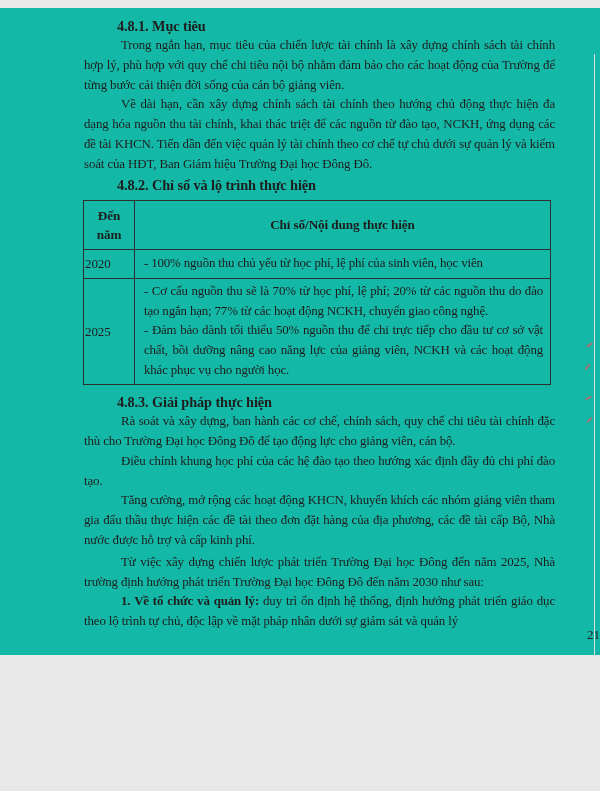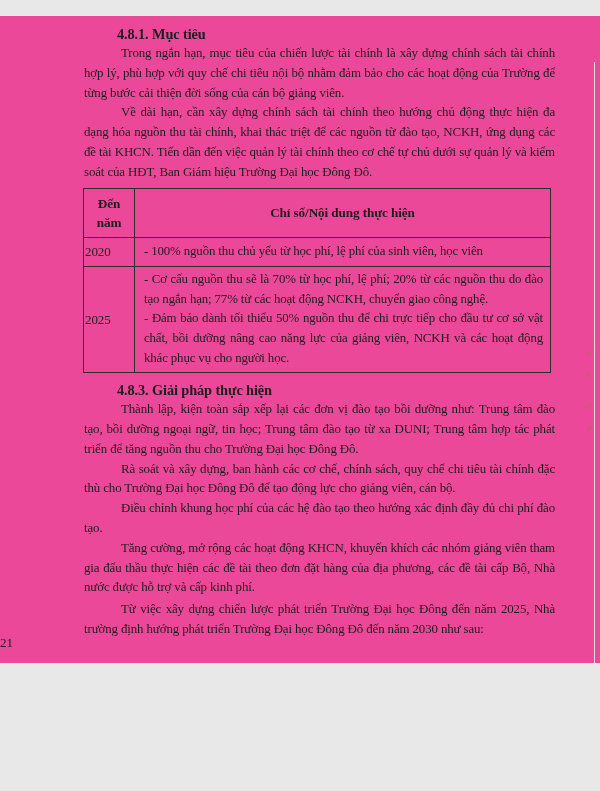--- a/index.html
+++ b/index.html
@@ -1,18 +1,18 @@
 <!DOCTYPE html>
 <html><head>
 <meta charset="utf-8">
 <style>
   html,body { margin:0; padding:0; background:#e8e8e8; }
   .page {
-    position:relative; width:600px; height:647px; margin:16px auto;
-    background:#ec4899; box-sizing:border-box;
+    position:relative; width:600px; height:647px; margin:8px auto;
+    background:#14b8a6; box-sizing:border-box;
     padding:8px 45px 0 84px; overflow:hidden;
     font-family:"Liberation Serif", serif; color:#1d1d1d;
   }
   .h {
     font-weight:bold; font-size:14.3px; line-height:20px;
     text-indent:33px; margin:0; letter-spacing:-0.1px;
   }
   .p {
     font-size:12.9px; line-height:19.8px; text-align:justify;
     text-indent:37px; margin:0; letter-spacing:-0.12px;
@@ -33,21 +33,21 @@
     letter-spacing:-0.1px;
   }
   td.content-cell { padding:3px 7px 4px 9px; vertical-align:middle; }
   td.content-cell p {
     font-size:12.9px; line-height:19.6px; text-align:justify;
     margin:0; letter-spacing:-0.15px;
   }
   tr.row-2020 td.content-cell { padding-top:4px; padding-bottom:5px; }
   .pageno {
     position:absolute; left:0; right:0; bottom:12px;
-    text-align:left; font-size:13px; color:#222;
+    text-align:right; font-size:13px; color:#222;
   }
   .scan-line {
     position:absolute; left:594px; top:46px; bottom:0; width:1px;
     background:#dddddb;
   }
   .pen-mark {
     position:absolute; width:7px; height:2px; border-radius:2px;
     opacity:.8;
   }
   .mk1 { left:586px; top:336px; transform:rotate(-35deg); }
@@ -60,20 +60,21 @@
 <body>
 
 <div class="page">
 
   <h3 class="h">4.8.1. Mục tiêu</h3>
 
   <p class="p">Trong ngắn hạn, mục tiêu của chiến lược tài chính là xây dựng chính sách tài chính hợp lý, phù hợp với quy chế chi tiêu nội bộ nhằm đảm bảo cho các hoạt động của Trường để từng bước cải thiện đời sống của cán bộ giảng viên.</p>
 
   <p class="p">Về dài hạn, cần xây dựng chính sách tài chính theo hướng chủ động thực hiện đa dạng hóa nguồn thu tài chính, khai thác triệt để các nguồn từ đào tạo, NCKH, ứng dụng các đề tài KHCN. Tiến dần đến việc quản lý tài chính theo cơ chế tự chủ dưới sự quản lý và kiểm soát của HĐT, Ban Giám hiệu Trường Đại học Đông Đô.</p>
 
+  <h3 class="h">4.8.2. Chỉ số và lộ trình thực hiện</h3>
 
   <table class="roadmap">
     <thead>
       <tr>
         <th class="col-year">Đến năm</th>
         <th>Chỉ số/Nội dung thực hiện</th>
       </tr>
     </thead>
     <tbody>
       <tr class="row-2020">
@@ -87,33 +88,35 @@
         <td class="content-cell">
           <p>- Cơ cấu nguồn thu sẽ là 70% từ học phí, lệ phí; 20% từ các nguồn thu do đào tạo ngắn hạn; 77% từ các hoạt động NCKH, chuyển giao công nghệ.</p>
           <p>- Đảm bảo dành tối thiểu 50% nguồn thu để chi trực tiếp cho đầu tư cơ sở vật chất, bồi dưỡng nâng cao năng lực của giảng viên, NCKH và các hoạt động khác phục vụ cho người học.</p>
         </td>
       </tr>
     </tbody>
   </table>
 
   <h3 class="h">4.8.3. Giải pháp thực hiện</h3>
 
-  <p class="p">Thành lập, kiện toàn sắp xếp lại các đơn vị đào tạo bồi dưỡng như: Trung tâm đào tạo, bồi dưỡng ngoại ngữ, tin học; Trung tâm đào tạo từ xa DUNI; Trung tâm hợp tác phát triển để tăng nguồn thu cho Trường Đại học Đông Đô.</p>
 
   <p class="p">Rà soát và xây dựng, ban hành các cơ chế, chính sách, quy chế chi tiêu tài chính đặc thù cho Trường Đại học Đông Đô để tạo động lực cho giảng viên, cán bộ.</p>
 
   <p class="p">Điều chỉnh khung học phí của các hệ đào tạo theo hướng xác định đầy đủ chi phí đào tạo.</p>
 
   <p class="p">Tăng cường, mở rộng các hoạt động KHCN, khuyến khích các nhóm giảng viên tham gia đấu thầu thực hiện các đề tài theo đơn đặt hàng của địa phương, các đề tài cấp Bộ, Nhà nước được hỗ trợ và cấp kinh phí.</p>
 
   <div class="sp6"></div>
 
 
   <p class="p">Từ việc xây dựng chiến lược phát triển Trường Đại học Đông đến năm 2025, Nhà trường định hướng phát triển Trường Đại học Đông Đô đến năm 2030 như sau:</p>
 
+  <p class="p">
+    <b>1. Về tổ chức và quản lý:</b><span> duy trì ổn định hệ thống, định hướng phát triển giáo dục theo lộ trình tự chủ, độc lập về mặt pháp nhân dưới sự giám sát và quản lý</span>
+  </p>
 
   <div class="pageno">21</div>
 
   <div class="scan-line"></div>
 
   <span class="pen-mark mk1" style="background: rgb(196, 96, 108);"></span>
   <span class="pen-mark mk2" style="background: rgb(196, 96, 108);"></span>
   <span class="pen-mark mk3" style="background: rgb(196, 96, 108);"></span>
   <span class="pen-mark mk4" style="background: rgb(196, 96, 108);"></span>
 

